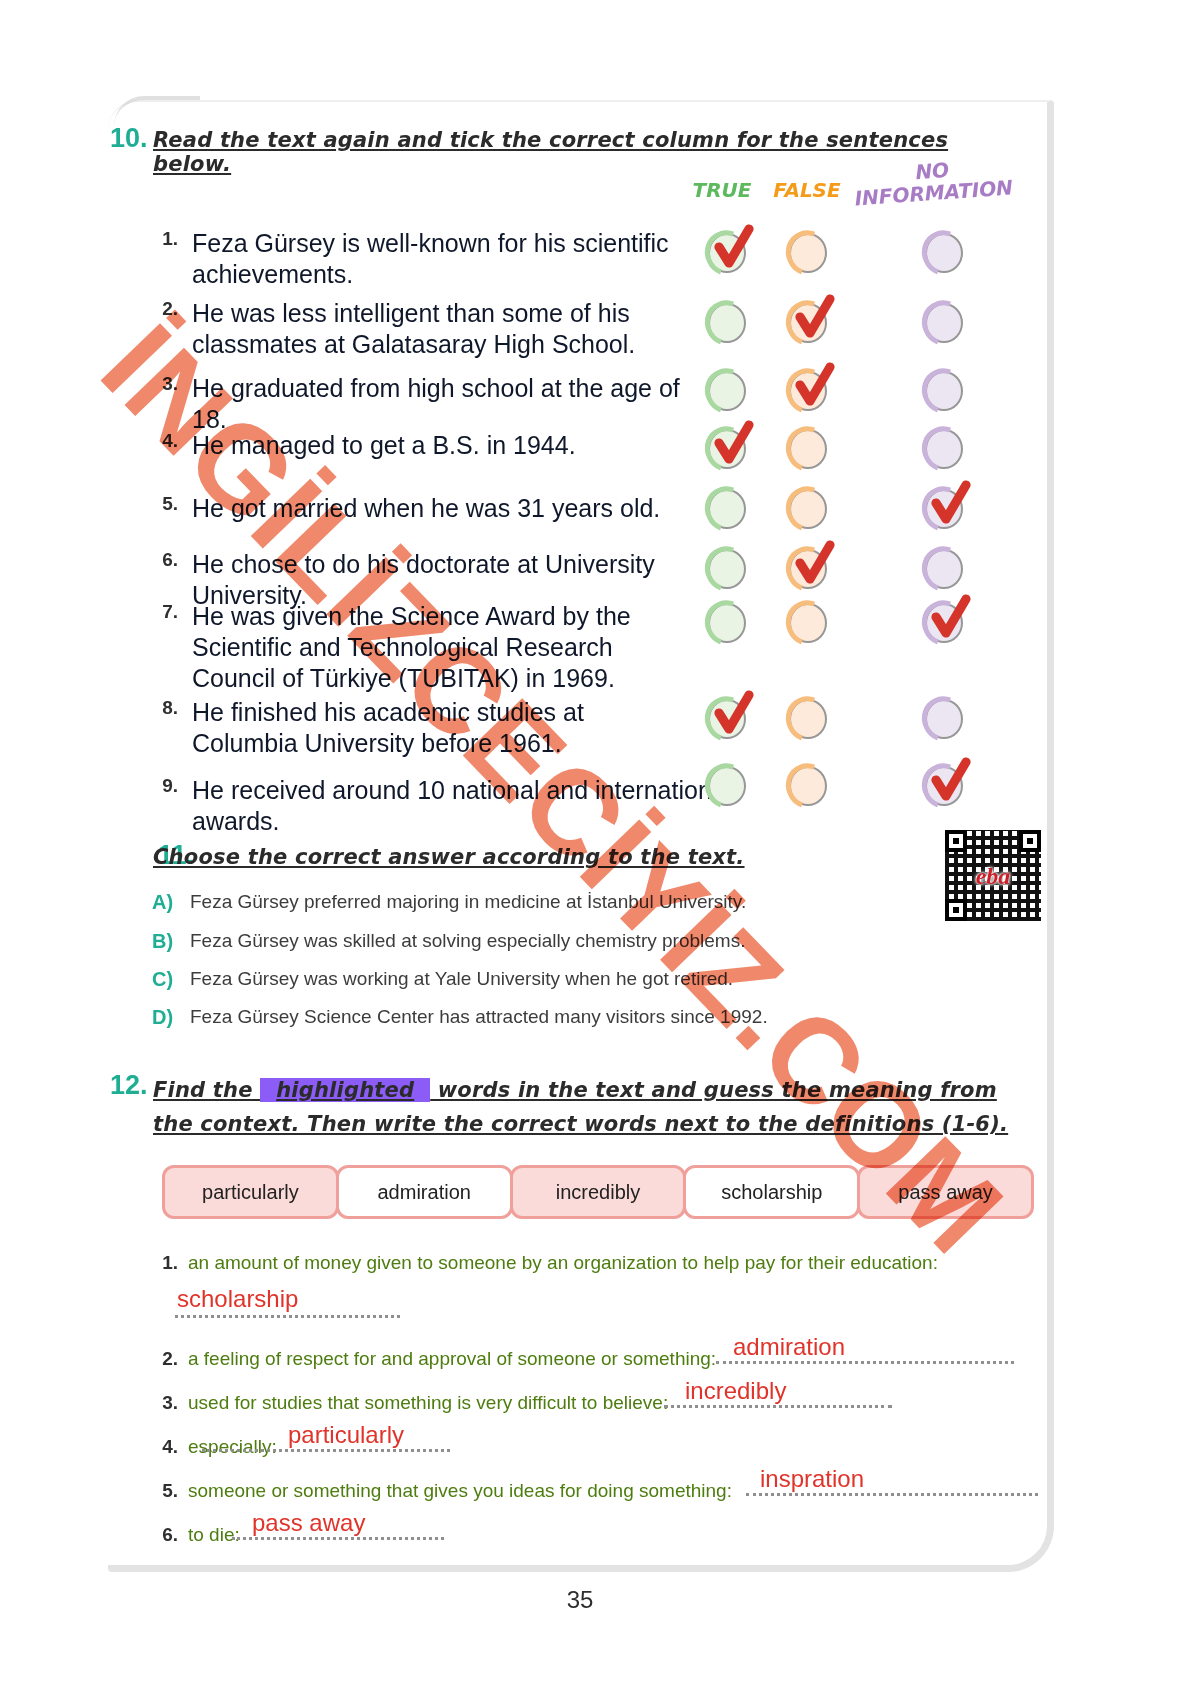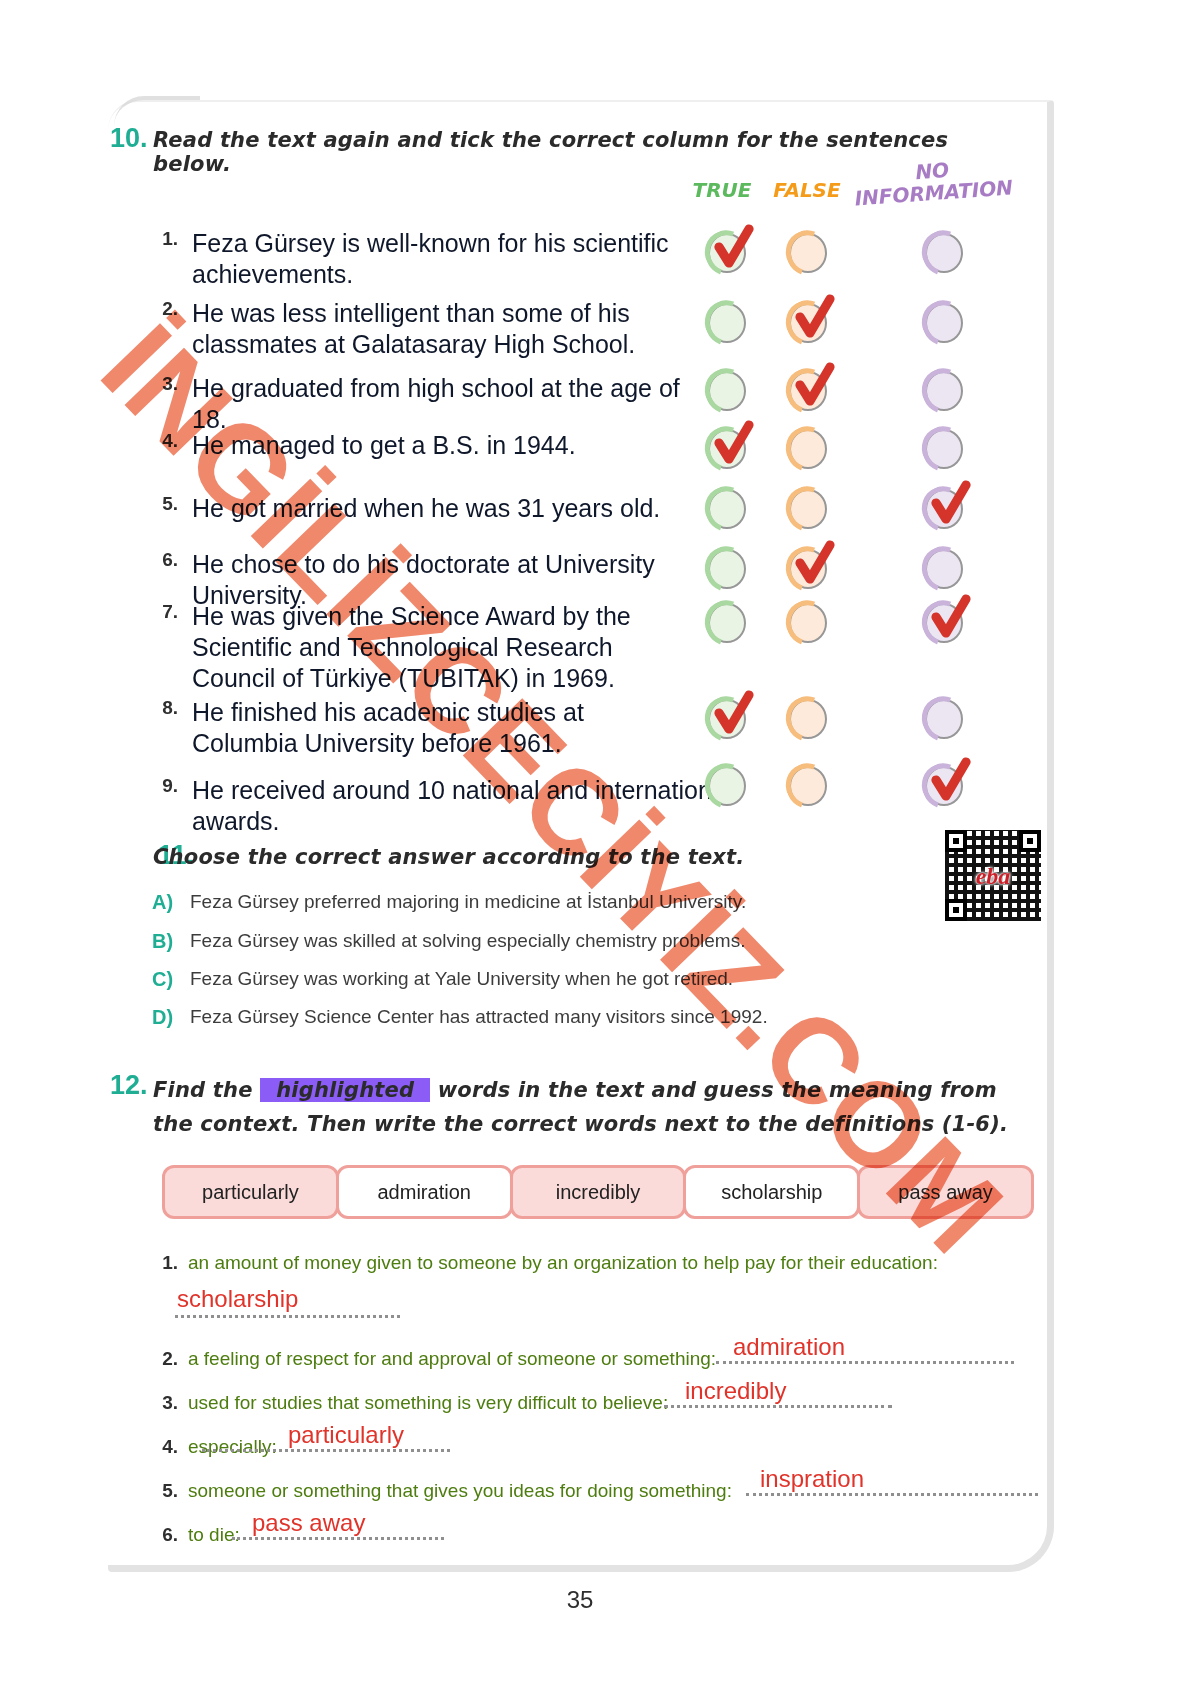--- a/index.html
+++ b/index.html
@@ -17,21 +17,21 @@
   
   .watermark { position:absolute; left:-170px; top:716px; width:1430px; height:160px;
                text-align:center; transform:rotate(46deg); transform-origin:center;
                font-family:"Liberation Sans", sans-serif; font-weight:bold; font-size:120px;
                letter-spacing:1px; color:#f0886c; mix-blend-mode:multiply; z-index:6;
                white-space:nowrap; pointer-events:none; }
 
   
   .ex-num { position:absolute; font-size:27px; font-weight:bold; color:#1fae94; }
   .ex-title { position:absolute; font-family:"DejaVu Sans", sans-serif; font-style:italic;
-              font-weight:700; font-size:21px; color:#2b2b2b; letter-spacing:.2px; }
+              font-weight:700; font-size:21px; color:#2b2b2b; letter-spacing:.2px;text-decoration:underline; }
 
   
   .col-head { position:absolute; font-family:"DejaVu Sans", sans-serif; font-style:italic;
               font-weight:700; font-size:20px; text-align:center; }
   .col-true   { left:678px; top:178px; width:88px;  color:#5db95e; }
   .col-false  { left:763px; top:178px; width:88px;  color:#f59b1a; }
   .col-noinfo { left:848px; top:160px; width:170px; color:#a87cc4; line-height:22px;
                 transform:rotate(-4deg); }
 
   

